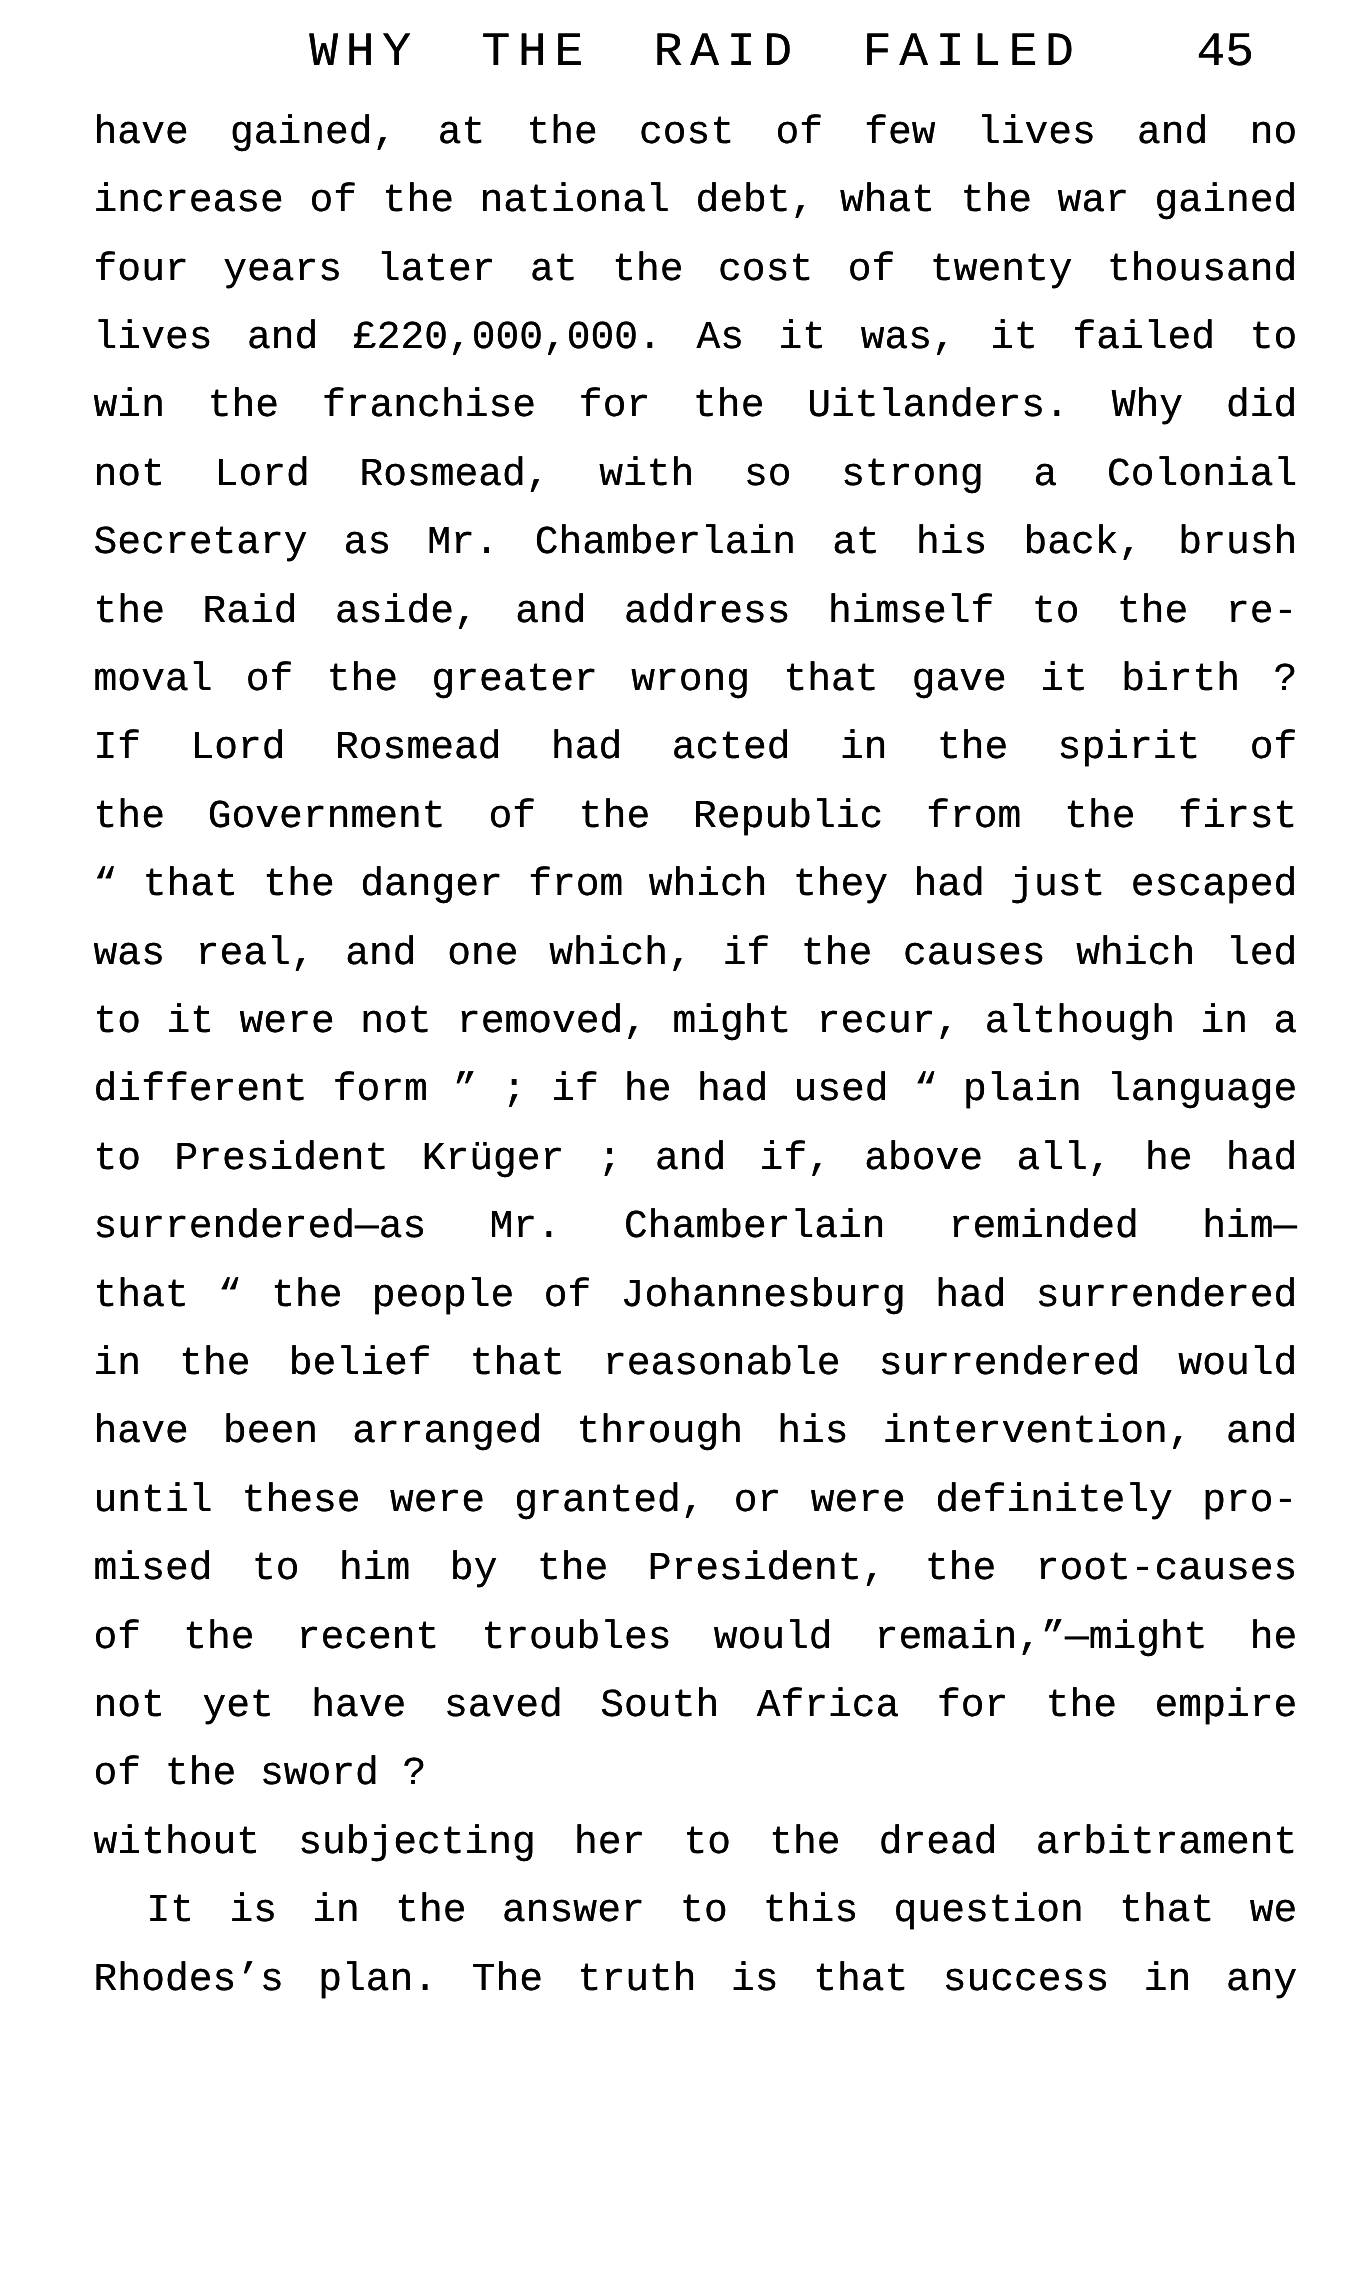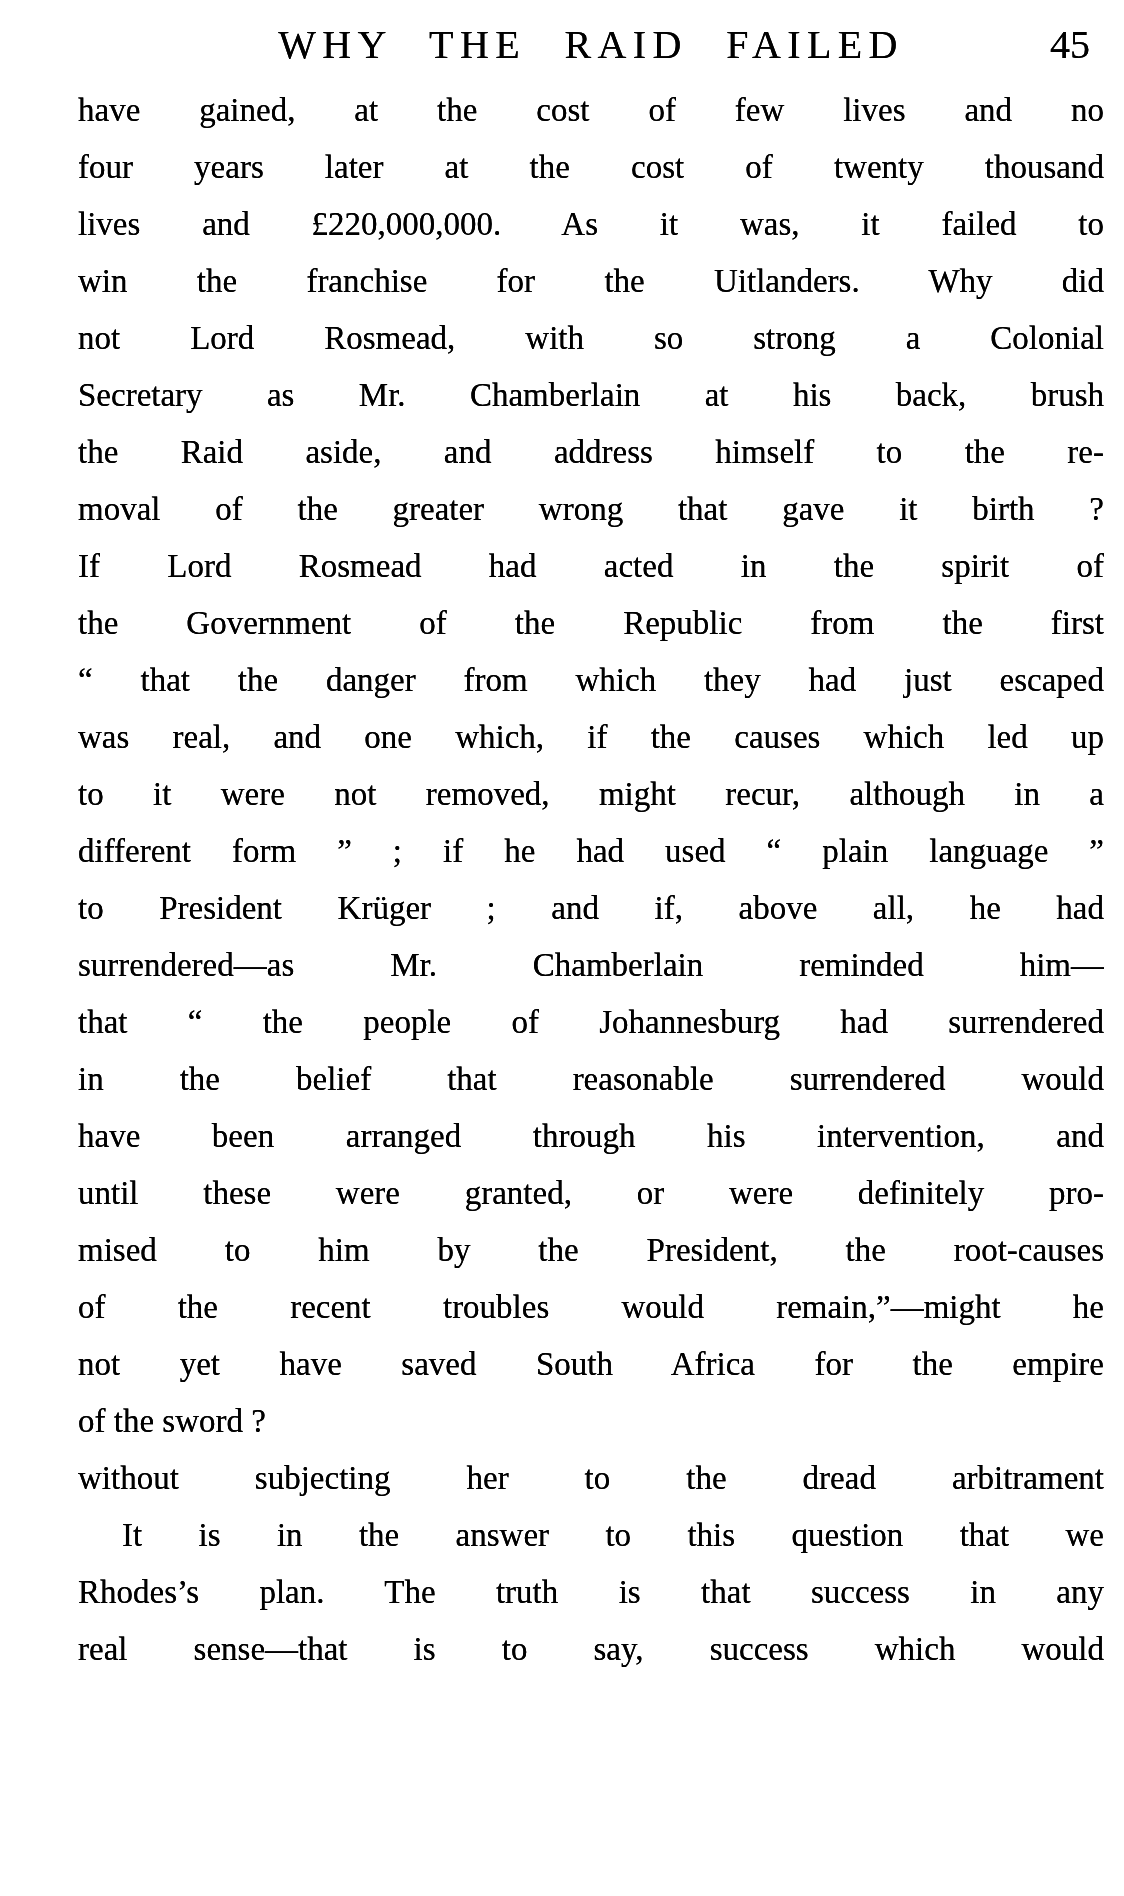--- a/index.html
+++ b/index.html
@@ -6,43 +6,43 @@
     margin: 0;
     padding: 0;
     background: #ffffff;
   }
   .page {
     position: relative;
     width: 1124px;
     height: 1676px;
     background: #ffffff;
     color: #000000;
-    font-family: Liberation Serif, serif;
+    font-family: Liberation Mono, monospace;
     box-sizing: border-box;
-    padding: 22px 20px 0 78px;
+    padding: 22px 43px 0 78px;
     overflow: hidden;
   }
   .running-header {
     position: relative;
     height: 46px;
     line-height: 46px;
   }
   .header-title {
     display: block;
     text-align: center;
     font-size: 40px;
     letter-spacing: 0.16em;
     word-spacing: 0.55em;
     text-shadow: 0 0 0.5px currentColor;
     white-space: nowrap;
   }
   .page-number {
     position: absolute;
     top: 0;
-    right: 14px;
+    right: 36px;
     font-size: 40px;
     text-shadow: 0 0 0.5px currentColor;
   }
   .text-block {
     margin-top: 14px;
     font-size: 33px;
     line-height: 57px;
     text-shadow: 0 0 0.5px currentColor;
   }
   .line {
@@ -61,20 +61,21 @@
 </head>
 <body>
 
 <div class="page">
   <div class="running-header">
     <span class="header-title">WHY THE RAID FAILED</span>
     <span class="page-number">45</span>
   </div>
   <div class="text-block" id="text-block">
       <div class="line">have gained, at the cost of few lives and no</div>
+      <div class="line">increase of the national debt, what the war gained</div>
       <div class="line">four years later at the cost of twenty thousand</div>
       <div class="line">lives and £220,000,000.  As it was, it failed to</div>
       <div class="line">win the franchise for the Uitlanders.  Why did</div>
       <div class="line">not Lord Rosmead, with so strong a Colonial</div>
       <div class="line">Secretary as Mr. Chamberlain at his back, brush</div>
       <div class="line">the Raid aside, and address himself to the re-</div>
       <div class="line">moval of the greater wrong that gave it birth ?</div>
       <div class="line">If Lord Rosmead had acted in the spirit of</div>
       <div class="line">the Government of the Republic from the first</div>
       <div class="line">“ that the danger from which they had just escaped</div>

